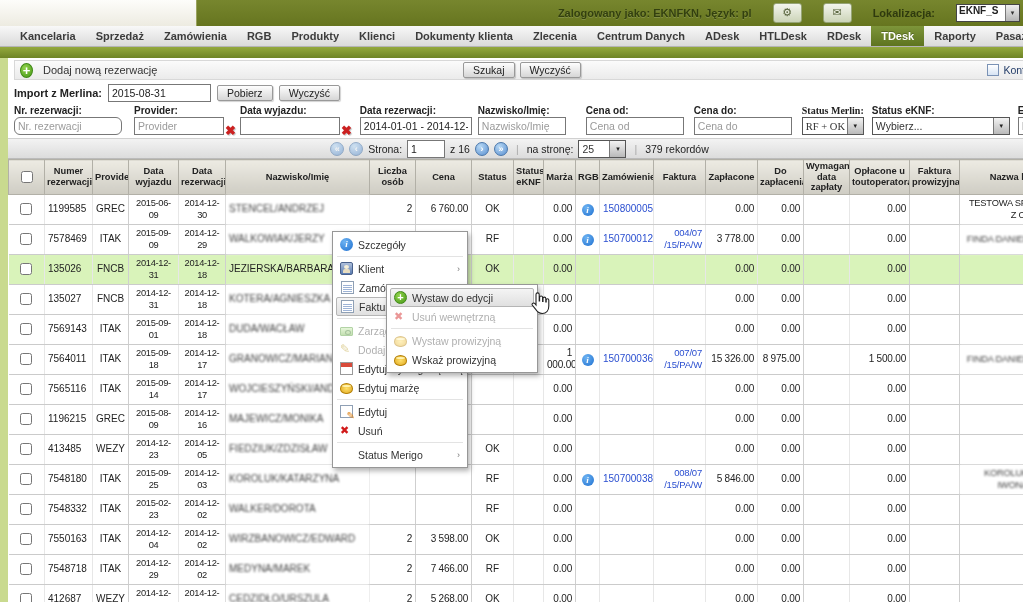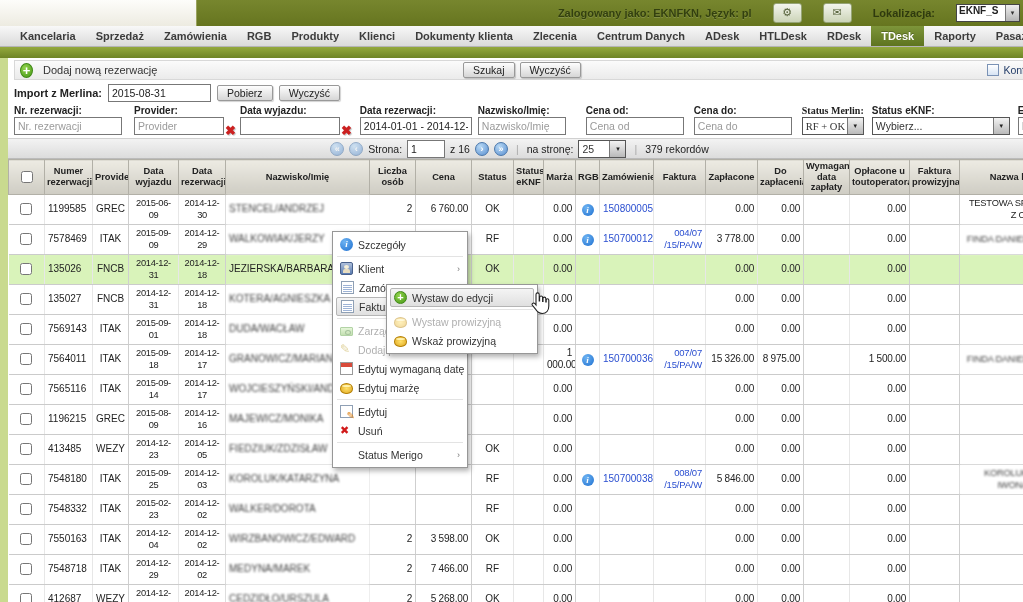--- a/index.html
+++ b/index.html
@@ -180,21 +180,21 @@
     <span>Import z Merlina:</span>
     <input class="txt" style="width: 95px;" value="2015-08-31">
     <button class="btn">Pobierz</button>
     <button class="btn">Wyczyść</button>
   </div>
 
   <div class="filters" id="filters">
       <div class="filter" style="margin-right: 12px;">
         <div class="flabel">Nr. rezerwacji:</div>
         <div class="frow">
-          <input class="txt" placeholder="Nr. rezerwacji" style="width: 100px;">
+          <input class="txt" placeholder="Nr. rezerwacji" style="width: 100px; border-radius: 6px;">
         </div>
       </div>
       <div class="filter" style="margin-right: 4px;">
         <div class="flabel">Provider:</div>
         <div class="frow">
           <input class="txt" placeholder="Provider" style="width: 82px;">
           <span class="clrx">✖</span>
         </div>
       </div>
       <div class="filter" style="margin-right: 8px;">
@@ -684,20 +684,24 @@
       <span class="ic ic-none"></span>
       <span>Status Merigo</span>
       <span class="arrow">›</span>
     </div>
   </div>
 <div class="cmenu" id="sub-menu">
     <div class="mi active">
       <span class="ic ic-plus"></span>
       <span>Wystaw do edycji</span>
     </div>
+    <div class="mi disabled">
+      <span class="ic ic-x"></span>
+      <span>Usuń wewnętrzną</span>
+    </div>
     <div class="msep"></div>
     <div class="mi disabled">
       <span class="ic ic-coins"></span>
       <span>Wystaw prowizyjną</span>
     </div>
     <div class="mi">
       <span class="ic ic-coins"></span>
       <span>Wskaż prowizyjną</span>
     </div>
   </div>

